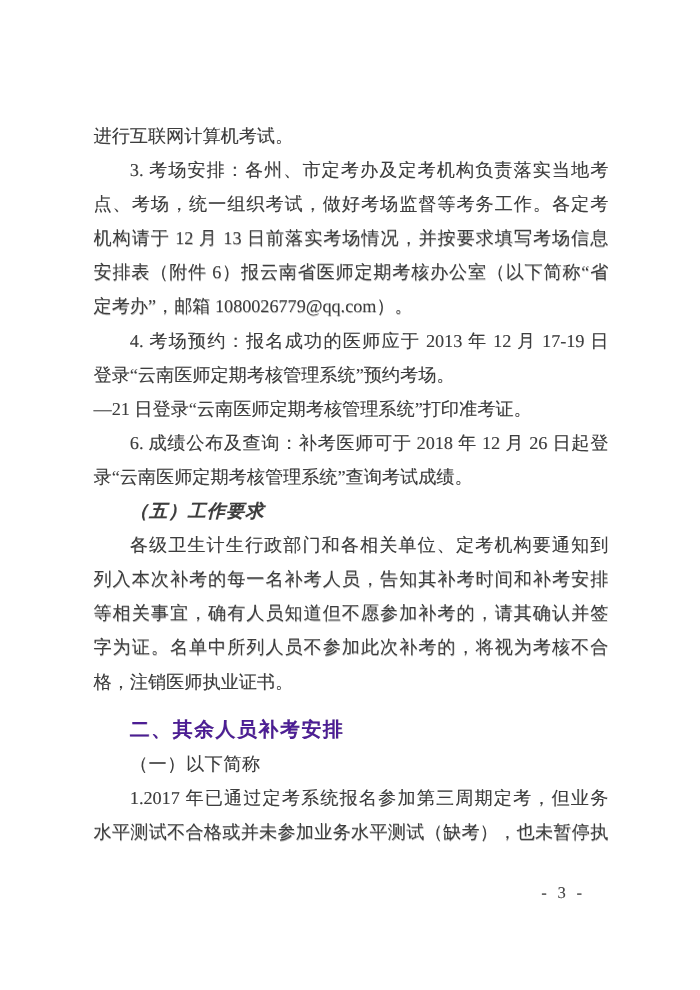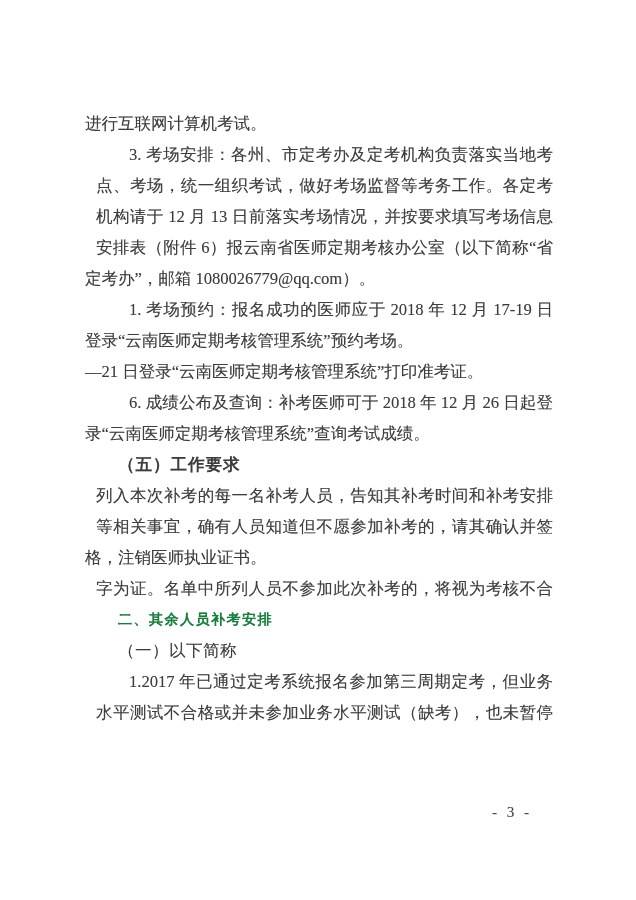--- a/index.html
+++ b/index.html
@@ -27,35 +27,36 @@
     line-height: 31px;
     font-size: 16.5px;
     white-space: nowrap;
     text-shadow: 0.3px 0.3px 0.5px rgba(90,90,90,0.45);
   }
   .line.justify {
     white-space: normal;
     text-align: justify;
     text-align-last: justify;
     overflow: hidden;
-    margin-left: 11px;
   }
   .line.indent {
     text-indent: 33px;
   }
   .line.heading-kai-bold {
     font-weight: 700;
     letter-spacing: 1px;
+    font-style: italic;
   }
   .line.heading-hei-bold {
     font-family: "Liberation Sans", "DejaVu Sans", sans-serif;
     font-weight: 700;
-    font-size: 14px;
+    font-size: 18px;
     letter-spacing: 1.5px;
-    color: #15803d;
+    color: #4c1d95;
+    margin-top: 13px;
   }
   .line.heading-kai {
     letter-spacing: 0.5px;
   }
   .page-number {
     position: absolute;
     left: 492px;
     top: 804px;
     font-size: 15px;
     letter-spacing: 3px;
@@ -67,29 +68,30 @@
 <body>
 
 <div class="page">
   <div class="text-block">
       <div class="line body">进行互联网计算机考试。</div>
       <div class="line body indent justify">3. 考场安排：各州、市定考办及定考机构负责落实当地考</div>
       <div class="line body justify">点、考场，统一组织考试，做好考场监督等考务工作。各定考</div>
       <div class="line body justify">机构请于 12 月 13 日前落实考场情况，并按要求填写考场信息</div>
       <div class="line body justify">安排表（附件 6）报云南省医师定期考核办公室（以下简称“省</div>
       <div class="line body">定考办”，邮箱 1080026779@qq.com）。</div>
-      <div class="line body indent justify">1. 考场预约：报名成功的医师应于 2018 年 12 月 17-19 日</div>
+      <div class="line body indent justify">4. 考场预约：报名成功的医师应于 2013 年 12 月 17-19 日</div>
       <div class="line body">登录“云南医师定期考核管理系统”预约考场。</div>
       <div class="line body">—21 日登录“云南医师定期考核管理系统”打印准考证。</div>
       <div class="line body indent justify">6. 成绩公布及查询：补考医师可于 2018 年 12 月 26 日起登</div>
       <div class="line body">录“云南医师定期考核管理系统”查询考试成绩。</div>
       <div class="line heading-kai-bold indent">（五）工作要求</div>
+      <div class="line body indent justify">各级卫生计生行政部门和各相关单位、定考机构要通知到</div>
       <div class="line body justify">列入本次补考的每一名补考人员，告知其补考时间和补考安排</div>
       <div class="line body justify">等相关事宜，确有人员知道但不愿参加补考的，请其确认并签</div>
+      <div class="line body justify">字为证。名单中所列人员不参加此次补考的，将视为考核不合</div>
       <div class="line body">格，注销医师执业证书。</div>
-      <div class="line body justify">字为证。名单中所列人员不参加此次补考的，将视为考核不合</div>
       <div class="line heading-hei-bold indent">二、其余人员补考安排</div>
       <div class="line heading-kai indent">（一）以下简称</div>
       <div class="line body indent justify">1.2017 年已通过定考系统报名参加第三周期定考，但业务</div>
       <div class="line body justify">水平测试不合格或并未参加业务水平测试（缺考），也未暂停执</div>
     </div>
   <div class="page-number">- 3 -</div>
 </div>
 
 </body></html>

